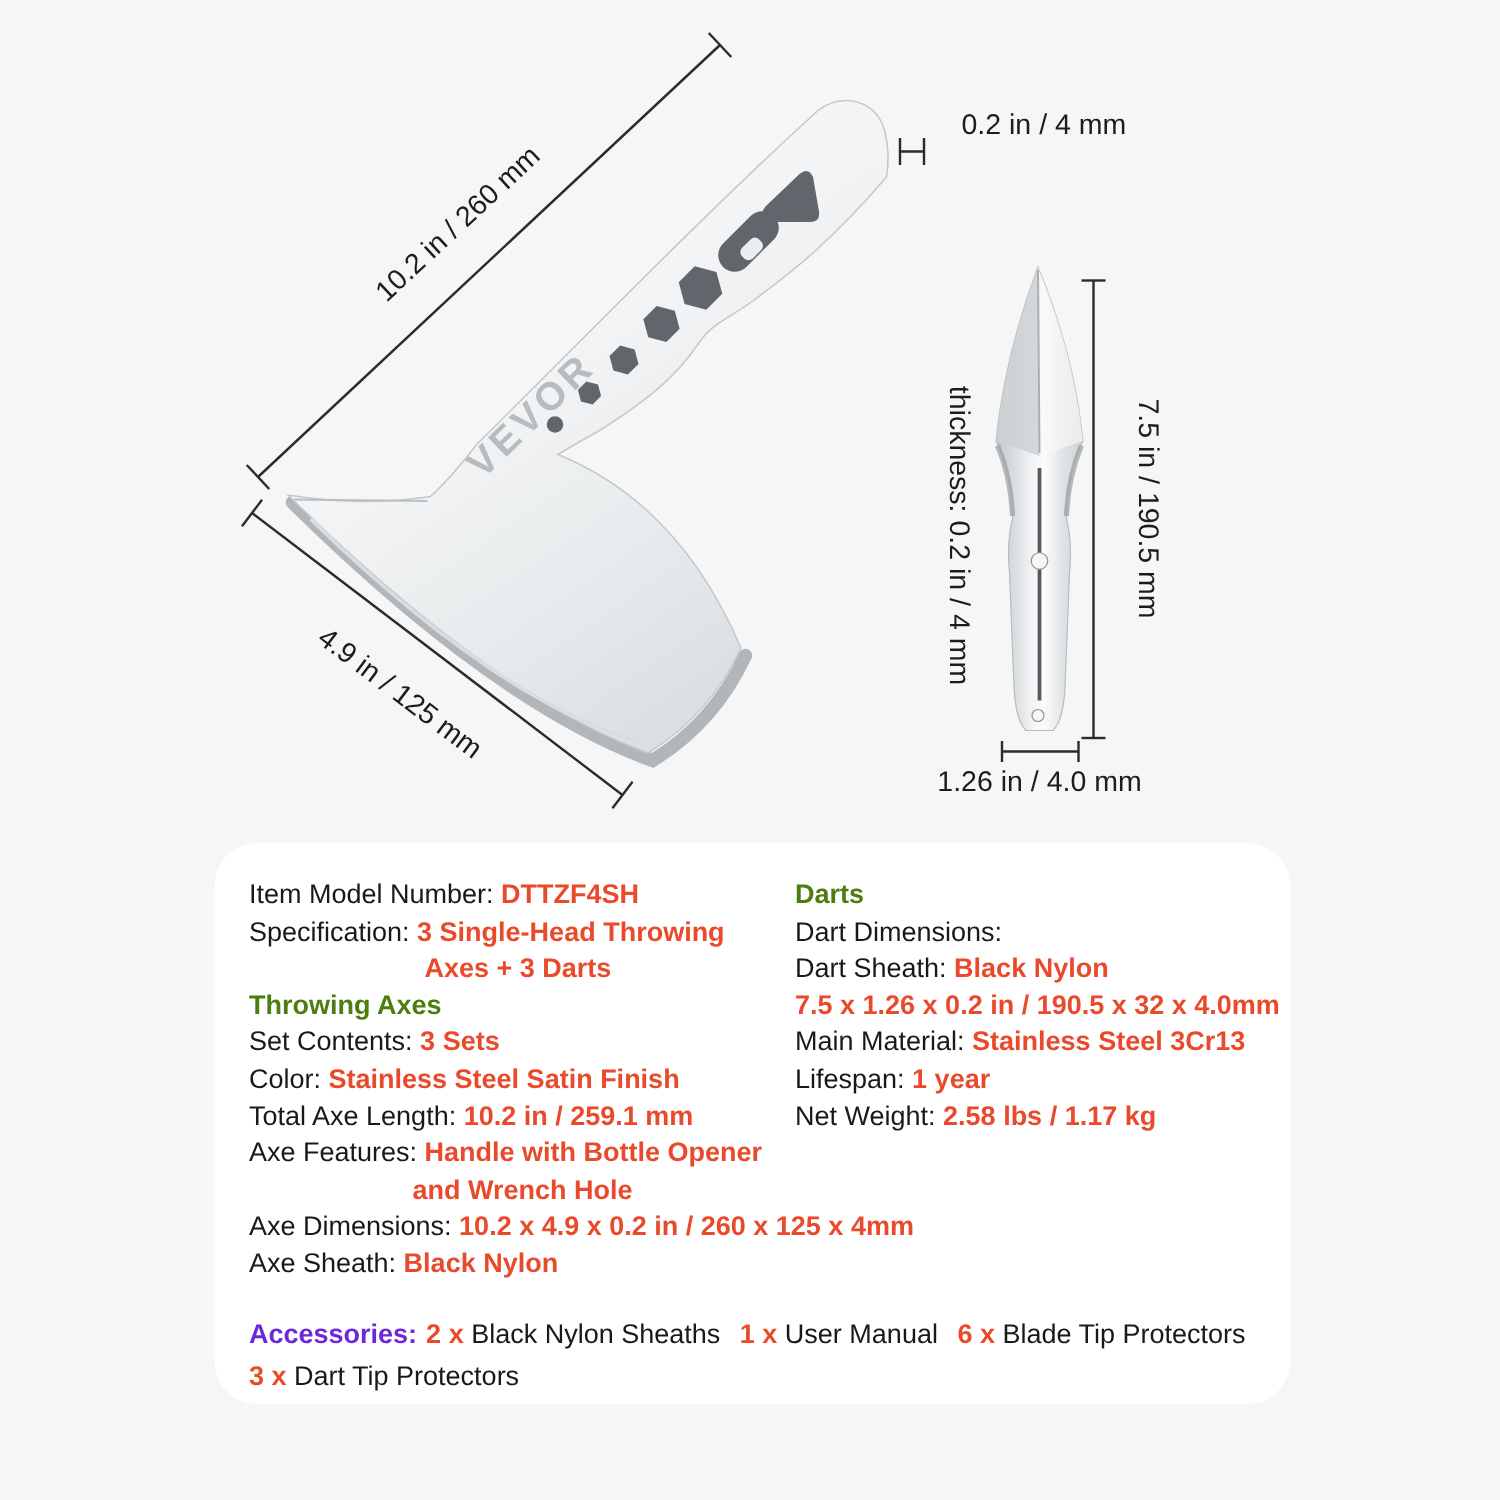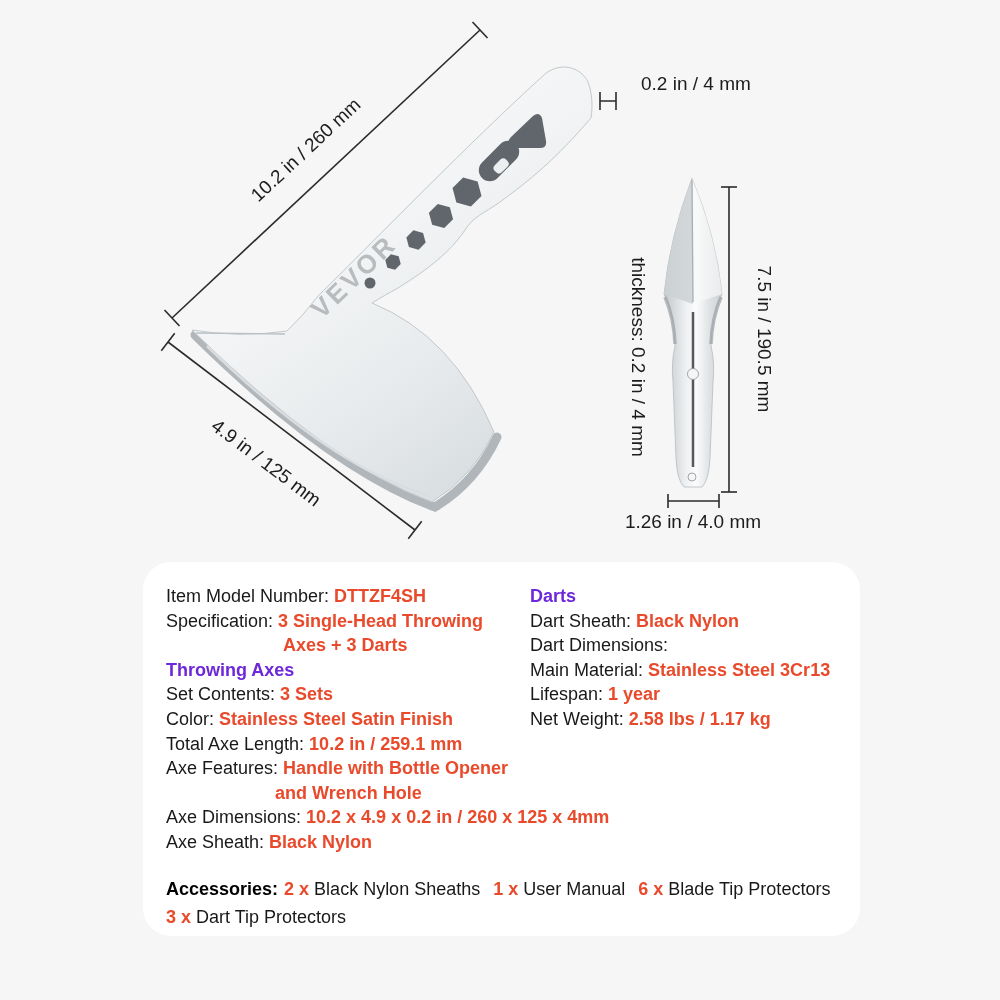--- a/index.html
+++ b/index.html
@@ -9,23 +9,23 @@
   .dim-label{position:absolute;font-size:19px;color:#1c1c1c;white-space:nowrap;}
   
   .panel{position:absolute;left:143px;top:562px;width:717px;height:374px;
          background:#ffffff;border-radius:28px;}
   .col{position:absolute;font-size:18px;line-height:24.6px;white-space:nowrap;}
   .col-left{left:23px;top:22px;}
   .col-right{left:387px;top:22px;}
   .spec-line{white-space:nowrap;}
   .seg-label{color:#191919;}
   .seg-value{color:#e94a2b;font-weight:700;}
-  .seg-header{color:#6d28d9;font-weight:700;}
+  .seg-header{color:#4d7c0f;font-weight:700;}
   .acc{position:absolute;left:23px;top:314px;width:700px;font-size:18px;line-height:27.5px;}
-  .acc-title{color:#000000;font-weight:700;margin-right:6px;}
+  .acc-title{color:#6d28d9;font-weight:700;margin-right:6px;}
   .acc-item{display:inline-block;margin-right:13px;}
   .acc-name{margin-left:5px;color:#191919;text-align:right;}
 </style>
 </head>
 <body>
 
 <div class="stage">
 
   <svg class="figure-svg" width="1000" height="560" viewBox="0 0 1000 560">
     <defs>
@@ -157,22 +157,23 @@
         <div class="spec-line"><span class="seg-label">Set Contents: </span><span class="seg-value">3 Sets</span></div>
         <div class="spec-line"><span class="seg-label">Color: </span><span class="seg-value">Stainless Steel Satin Finish</span></div>
         <div class="spec-line"><span class="seg-label">Total Axe Length: </span><span class="seg-value">10.2 in / 259.1 mm</span></div>
         <div class="spec-line"><span class="seg-label">Axe Features: </span><span class="seg-value">Handle with Bottle Opener</span></div>
         <div class="spec-line" style="padding-left: 109px;"><span class="seg-value">and Wrench Hole</span></div>
         <div class="spec-line"><span class="seg-label">Axe Dimensions: </span><span class="seg-value">10.2 x 4.9 x 0.2 in / 260 x 125 x 4mm</span></div>
         <div class="spec-line"><span class="seg-label">Axe Sheath: </span><span class="seg-value">Black Nylon</span></div>
       </div>
     <div class="col col-right">
         <div class="spec-line"><span class="seg-header">Darts</span></div>
+        <div class="spec-line"><span class="seg-label">Dart Dimensions:</span></div>
         <div class="spec-line"><span class="seg-label">Dart Sheath: </span><span class="seg-value">Black Nylon</span></div>
-        <div class="spec-line"><span class="seg-label">Dart Dimensions:</span></div>
+        <div class="spec-line"><span class="seg-value">7.5 x 1.26 x 0.2 in / 190.5 x 32 x 4.0mm</span></div>
         <div class="spec-line"><span class="seg-label">Main Material: </span><span class="seg-value">Stainless Steel 3Cr13</span></div>
         <div class="spec-line"><span class="seg-label">Lifespan: </span><span class="seg-value">1 year</span></div>
         <div class="spec-line"><span class="seg-label">Net Weight: </span><span class="seg-value">2.58 lbs / 1.17 kg</span></div>
       </div>
     <div class="acc">
       <span class="acc-title">Accessories:</span><span><span class="acc-item"><span class="seg-value">2 x</span><span class="acc-name">Black Nylon Sheaths</span></span><span class="acc-item"><span class="seg-value">1 x</span><span class="acc-name">User Manual</span></span><span class="acc-item"><span class="seg-value">6 x</span><span class="acc-name">Blade Tip Protectors</span></span><span class="acc-item"><span class="seg-value">3 x</span><span class="acc-name">Dart Tip Protectors</span></span></span>
     </div>
   </div>
 
 </div>

